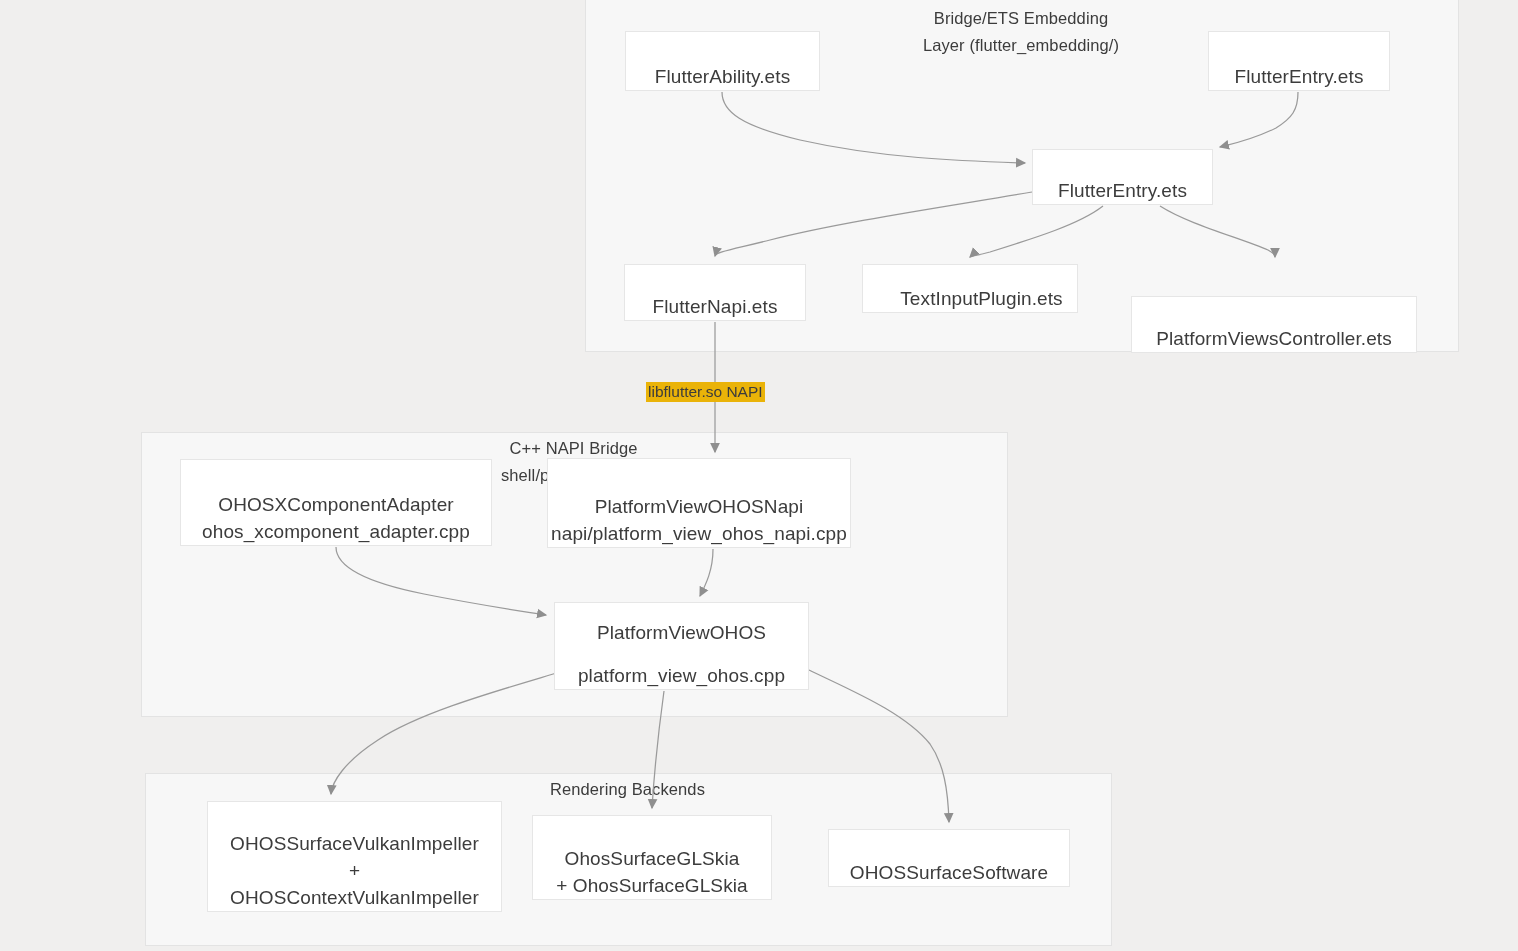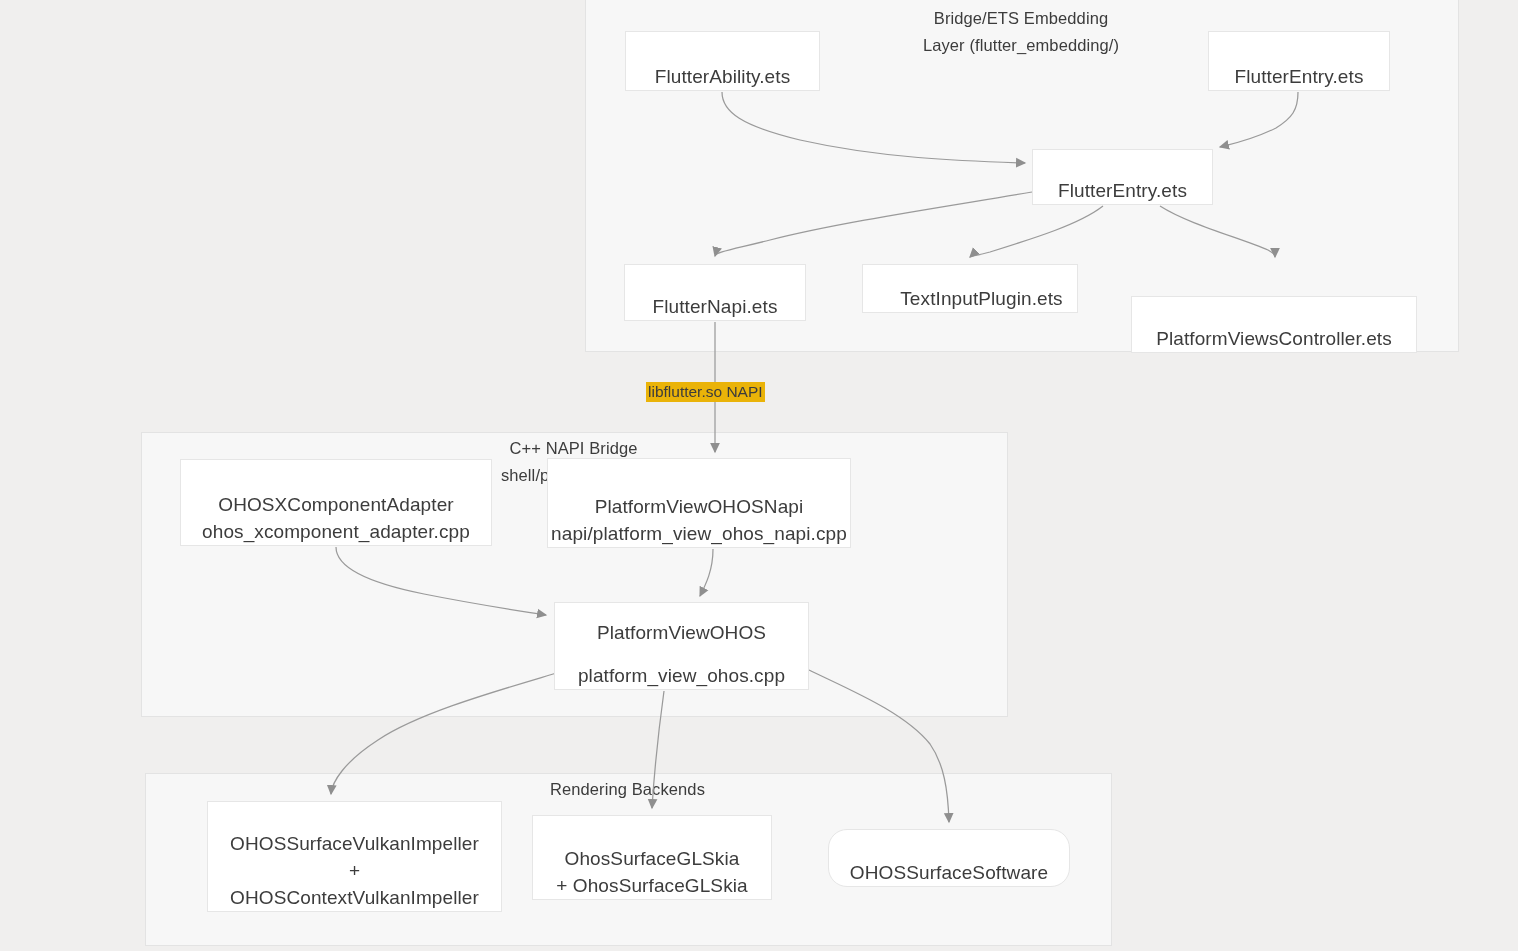--- a/index.html
+++ b/index.html
@@ -137,19 +137,19 @@
     </div>
   <div class="node" id="n-surface-vulkan" style="left: 183px; top: 801px; width: 295px; height: 111px; margin-left: 24px;">
       <span class="line">OHOSSurfaceVulkanImpeller</span>
       <span class="line">+</span>
       <span class="line">OHOSContextVulkanImpeller</span>
     </div>
   <div class="node" id="n-surface-glskia" style="left: 532px; top: 815px; width: 240px; height: 85px;">
       <span class="line">OhosSurfaceGLSkia</span>
       <span class="line">+ OhosSurfaceGLSkia</span>
     </div>
-  <div class="node" id="n-surface-software" style="left: 828px; top: 829px; width: 242px; height: 58px; border-radius: 19px;">
+  <div class="node" id="n-surface-software" style="left: 828px; top: 829px; width: 242px; height: 58px;">
       <span class="line">OHOSSurfaceSoftware</span>
     </div>
 
   <div class="edge-label" id="el-libflutter" style="left: 646px; top: 382px;">libflutter.so NAPI</div>
 
 </div>
 
 </body></html>

